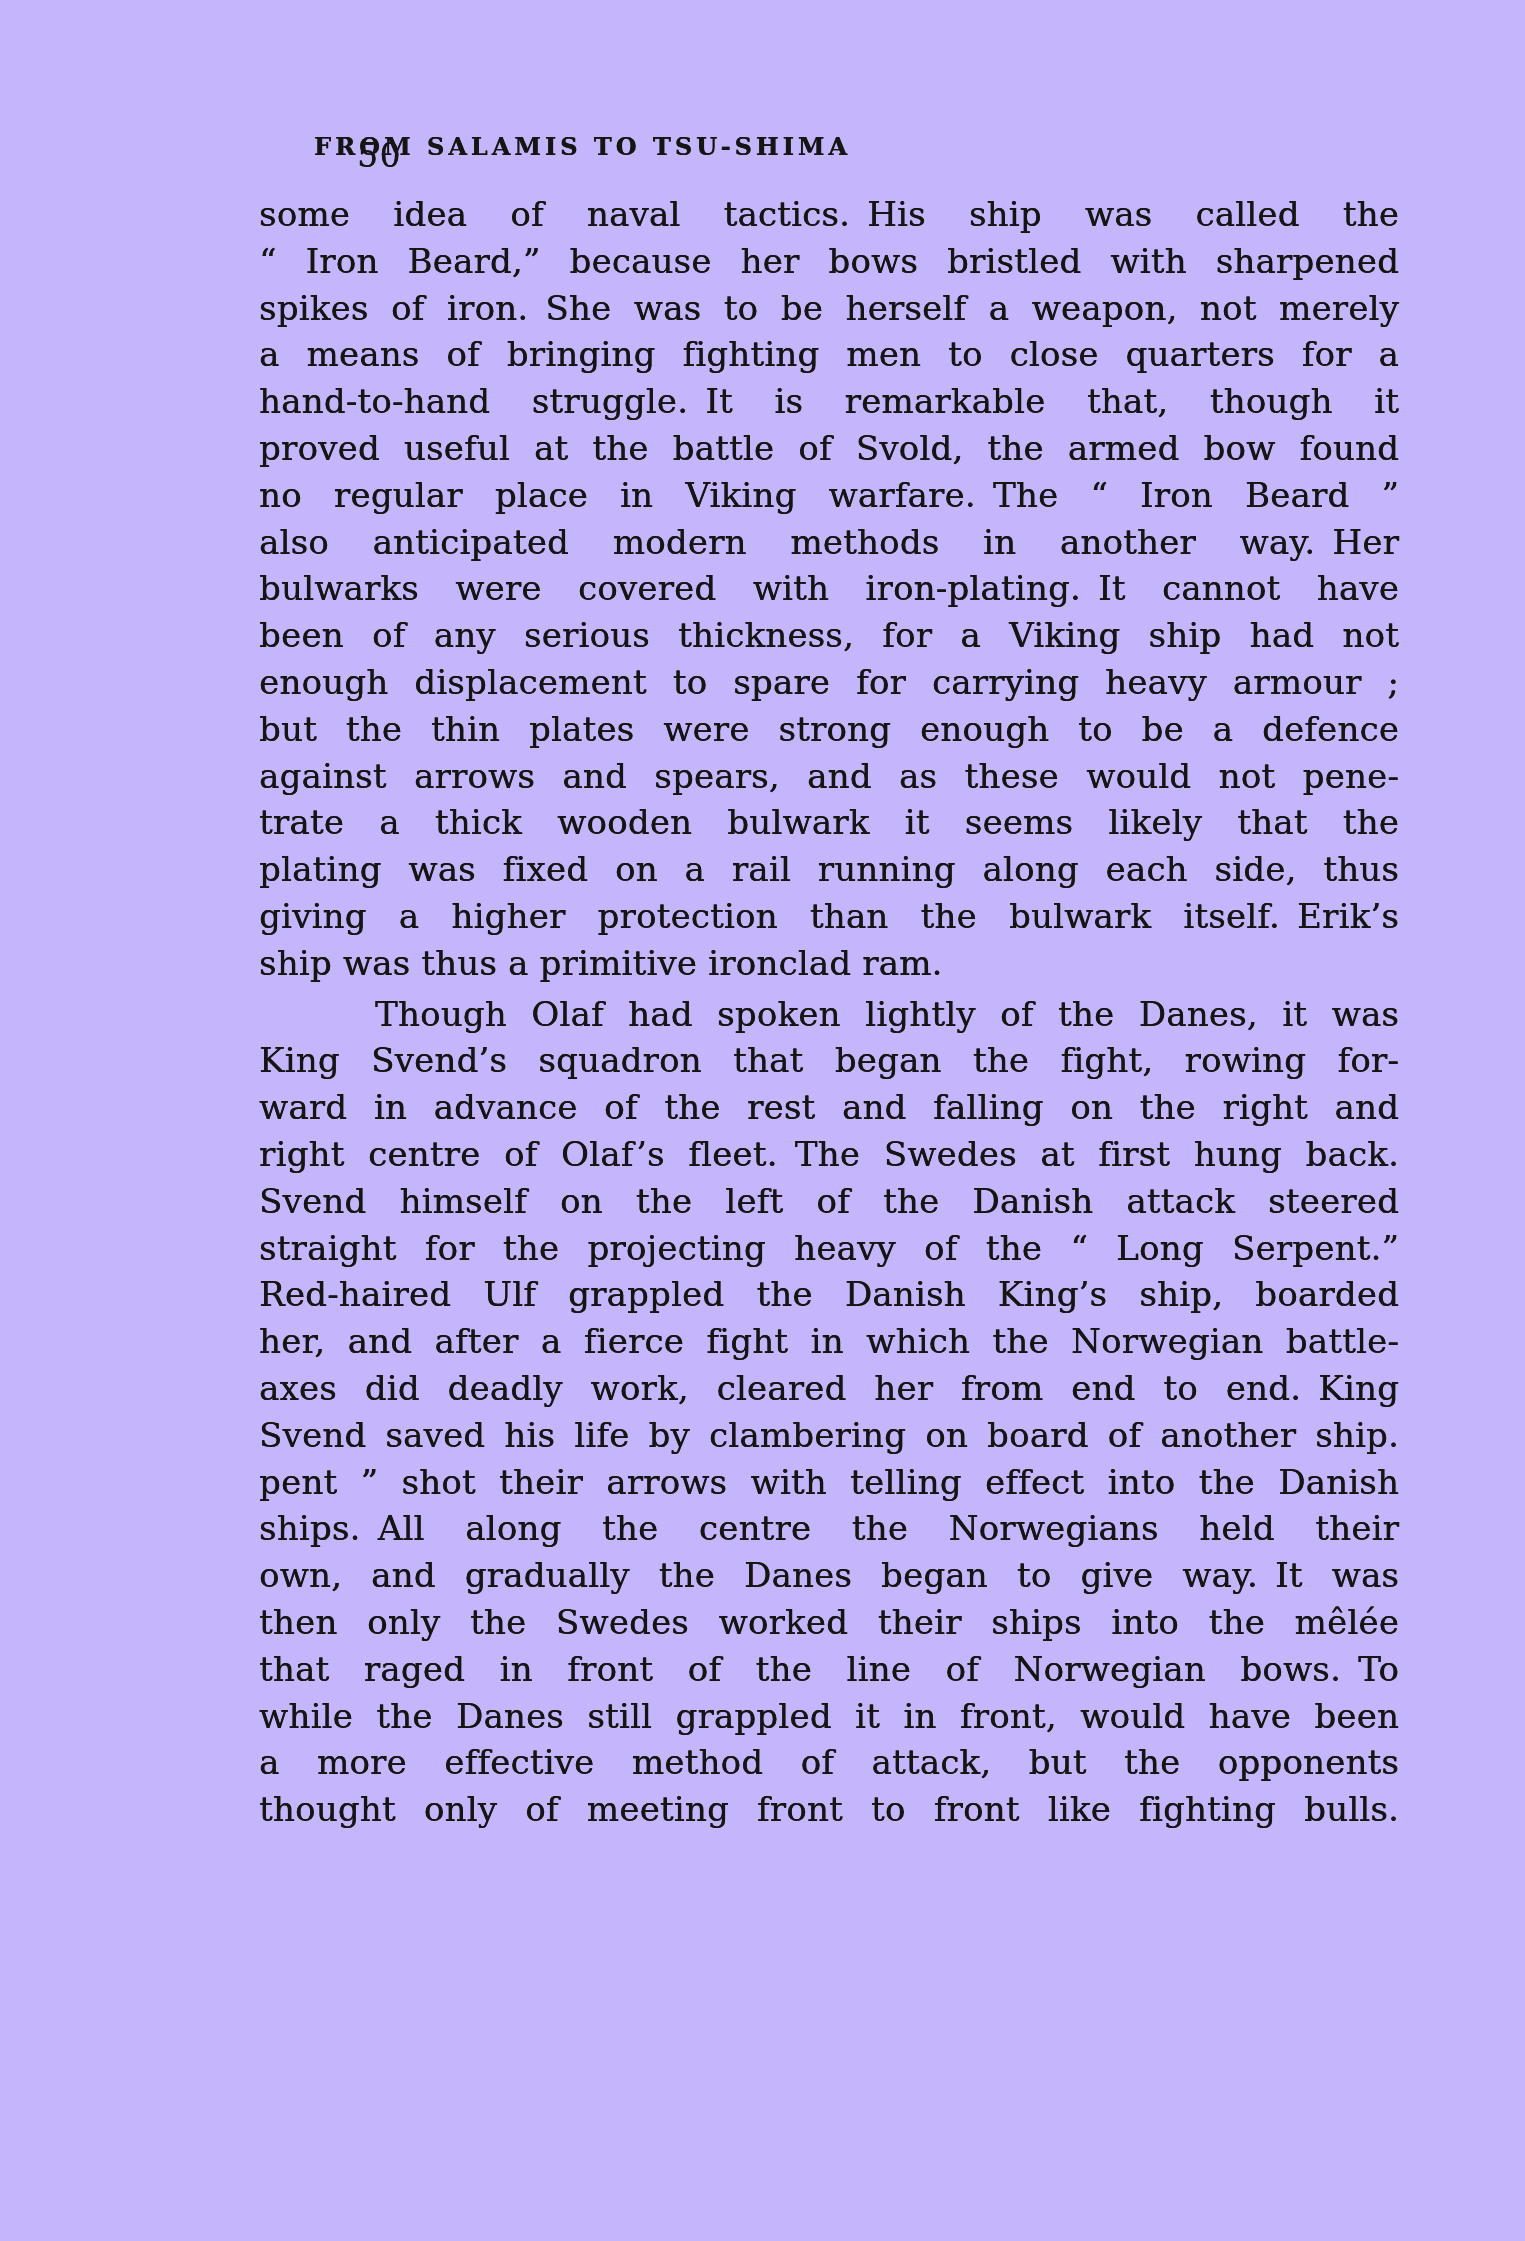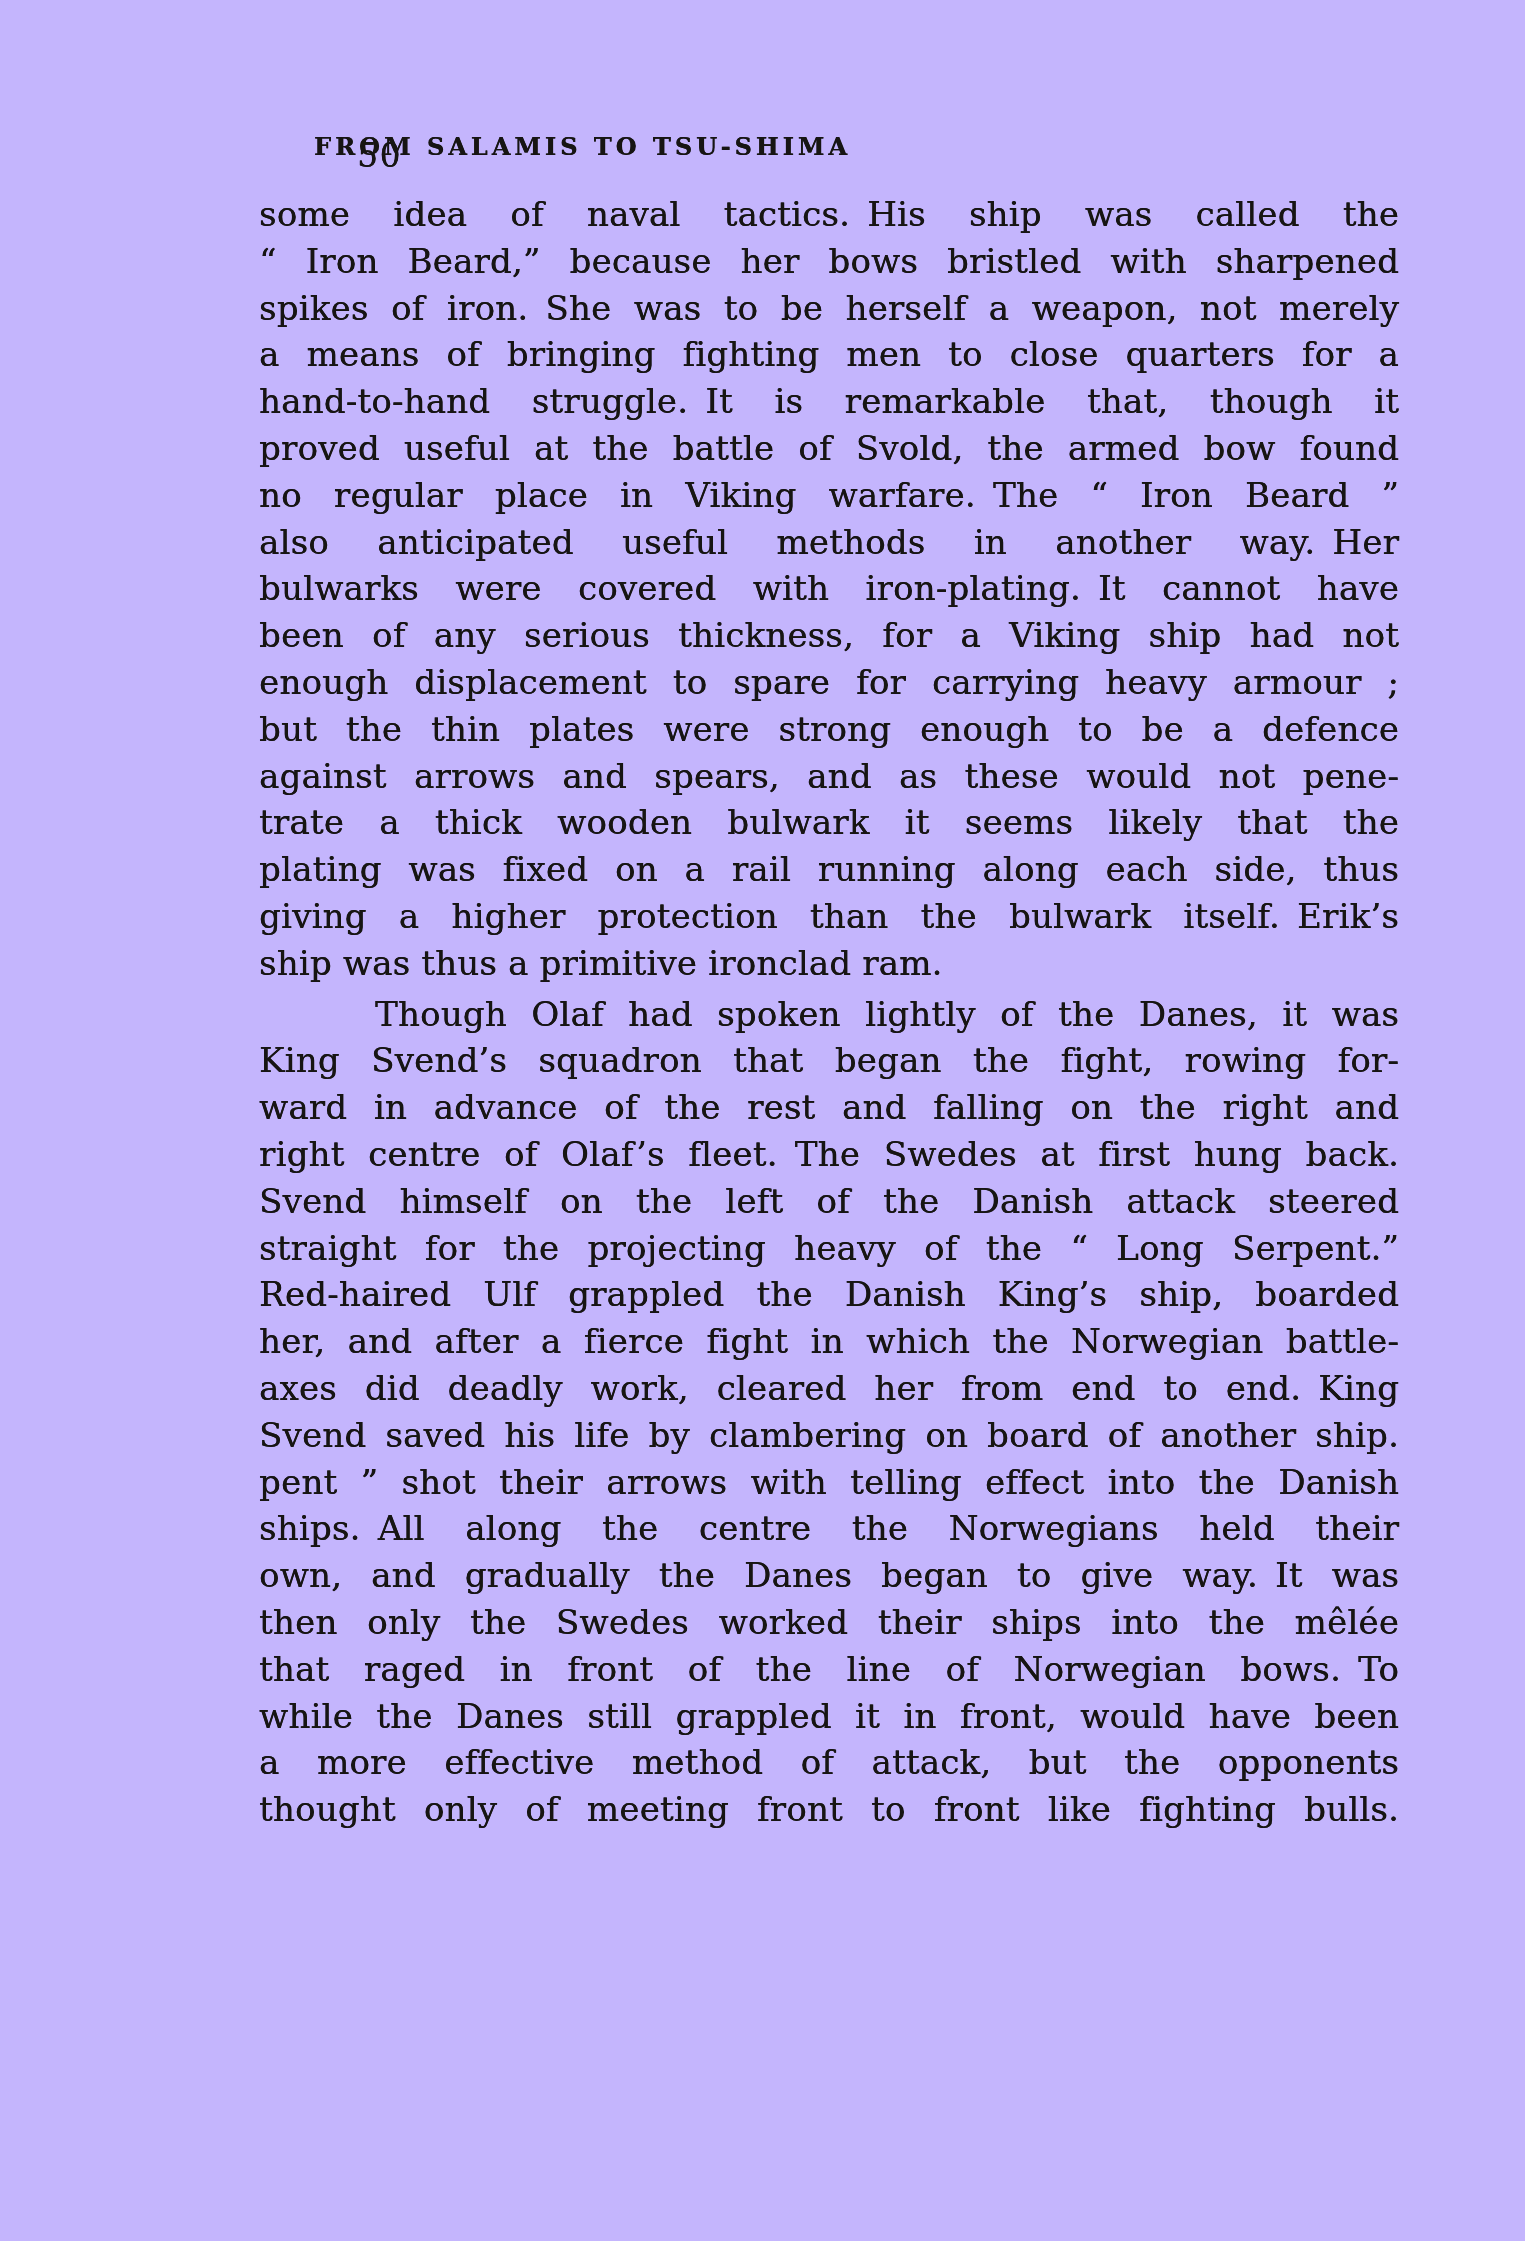--- a/index.html
+++ b/index.html
@@ -76,21 +76,21 @@
   </header>
   <main class="body-text">
       <div class="para">
         <div class="line">some idea of naval tactics. His ship was called the</div>
         <div class="line">“ Iron Beard,” because her bows bristled with sharpened</div>
         <div class="line">spikes of iron. She was to be herself a weapon, not merely</div>
         <div class="line">a means of bringing fighting men to close quarters for a</div>
         <div class="line">hand-to-hand struggle. It is remarkable that, though it</div>
         <div class="line">proved useful at the battle of Svold, the armed bow found</div>
         <div class="line">no regular place in Viking warfare. The “ Iron Beard ”</div>
-        <div class="line">also anticipated useful methods in another way. Her</div>
+        <div class="line">also anticipated modern methods in another way. Her</div>
         <div class="line">bulwarks were covered with iron-plating. It cannot have</div>
         <div class="line">been of any serious thickness, for a Viking ship had not</div>
         <div class="line">enough displacement to spare for carrying heavy armour ;</div>
         <div class="line">but the thin plates were strong enough to be a defence</div>
         <div class="line">against arrows and spears, and as these would not pene-</div>
         <div class="line">trate a thick wooden bulwark it seems likely that the</div>
         <div class="line">plating was fixed on a rail running along each side, thus</div>
         <div class="line">giving a higher protection than the bulwark itself. Erik’s</div>
         <div class="line unjust">ship was thus a primitive ironclad ram.</div>
       </div>

